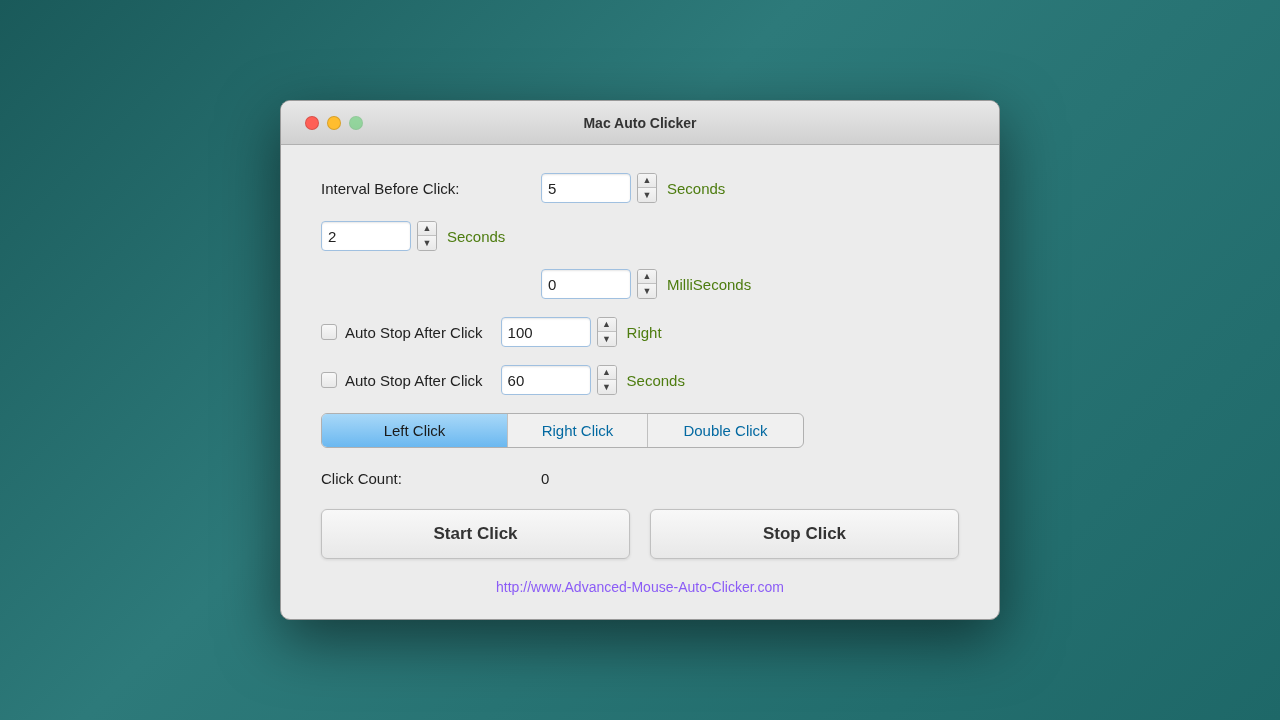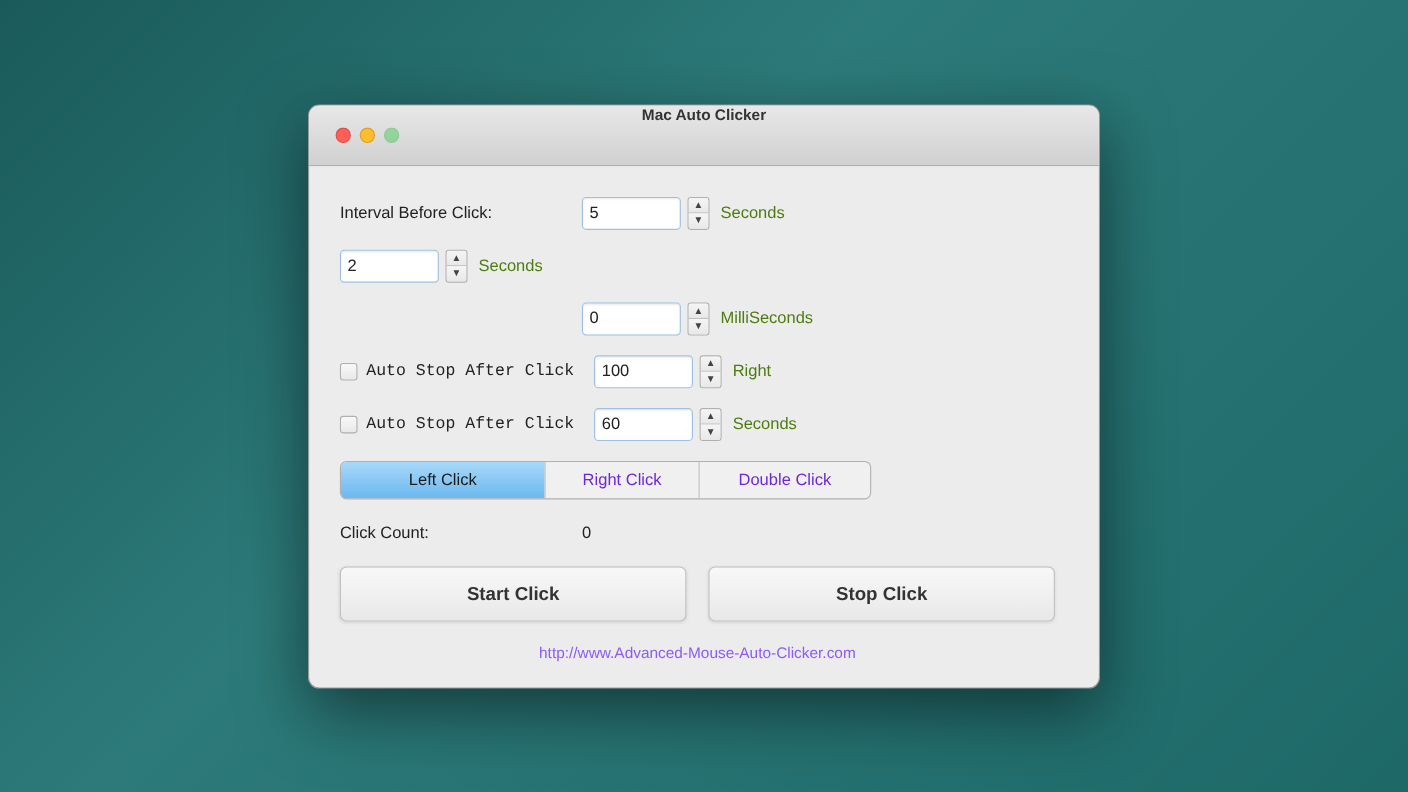--- a/index.html
+++ b/index.html
@@ -23,22 +23,23 @@
       width: 720px;
       background: #ececec;
       border-radius: 10px;
       box-shadow: 0 20px 60px rgba(0,0,0,0.5);
       overflow: hidden;
       border: 1px solid #999;
     }
 
     .titlebar {
       background: linear-gradient(to bottom, #e8e8e8, #d0d0d0);
-      height: 55px;
-      display: flex;
+      height: 44px;
+      display: flex;
+      align-items: center;
       padding: 0 24px;
       border-bottom: 1px solid #b0b0b0;
       position: relative;
     }
 
     .traffic-lights {
       display: flex;
       gap: 8px;
       align-items: center;
     }
@@ -66,21 +67,21 @@
     .titlebar-title {
       position: absolute;
       left: 50%;
       transform: translateX(-50%);
       font-size: 14px;
       font-weight: 600;
       color: #333;
     }
 
     .content {
-      padding: 28px 40px 24px 28px;
+      padding: 28px 40px 24px 40px;
     }
 
     .row {
       display: flex;
       align-items: center;
       margin-bottom: 18px;
     }
 
     .row-label {
       font-size: 15px;
@@ -150,21 +151,20 @@
       display: flex;
       align-items: center;
       gap: 8px;
       margin-bottom: 18px;
     }
 
     .checkbox-label {
       font-size: 15px;
       color: #222;
       margin-right: 4px;
-      font-family: Liberation Mono, monospace;
     }
 
     .mac-checkbox {
       width: 16px;
       height: 16px;
       border: 1px solid #b0b0b0;
       border-radius: 3px;
       background: linear-gradient(to bottom, #f8f8f8, #e8e8e8);
       cursor: pointer;
       appearance: none;
@@ -189,21 +189,21 @@
       overflow: hidden;
       background: #f0f0f0;
     }
 
     .click-type-btn {
       padding: 8px 0;
       font-size: 15px;
       cursor: pointer;
       border: none;
       background: transparent;
-      color: #6d28d9;
+      color: #0369a1;
       border-right: 1px solid #c0c0c0;
     }
 
     .click-type-btn:last-child {
       border-right: none;
     }
 
     .click-type-btn.active {
       background: linear-gradient(to bottom, #a8d8f8, #6bb8f0);
       color: #1a1a1a;

